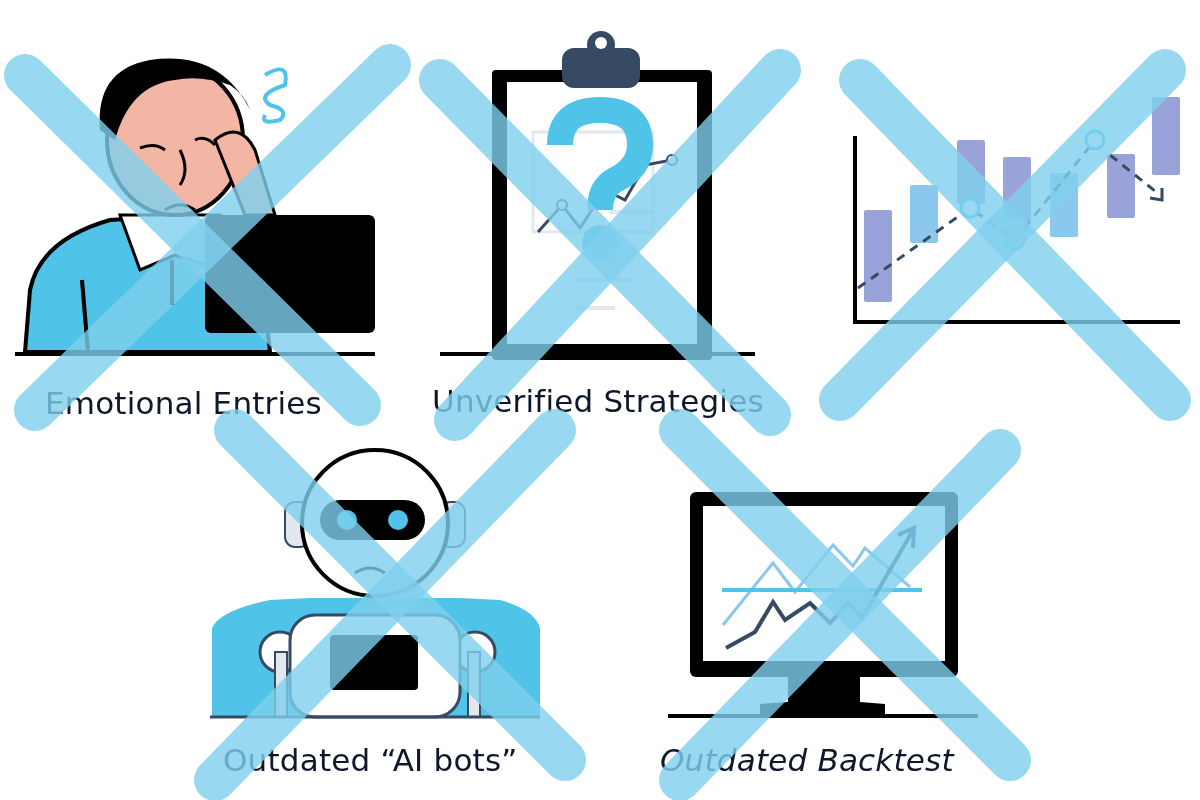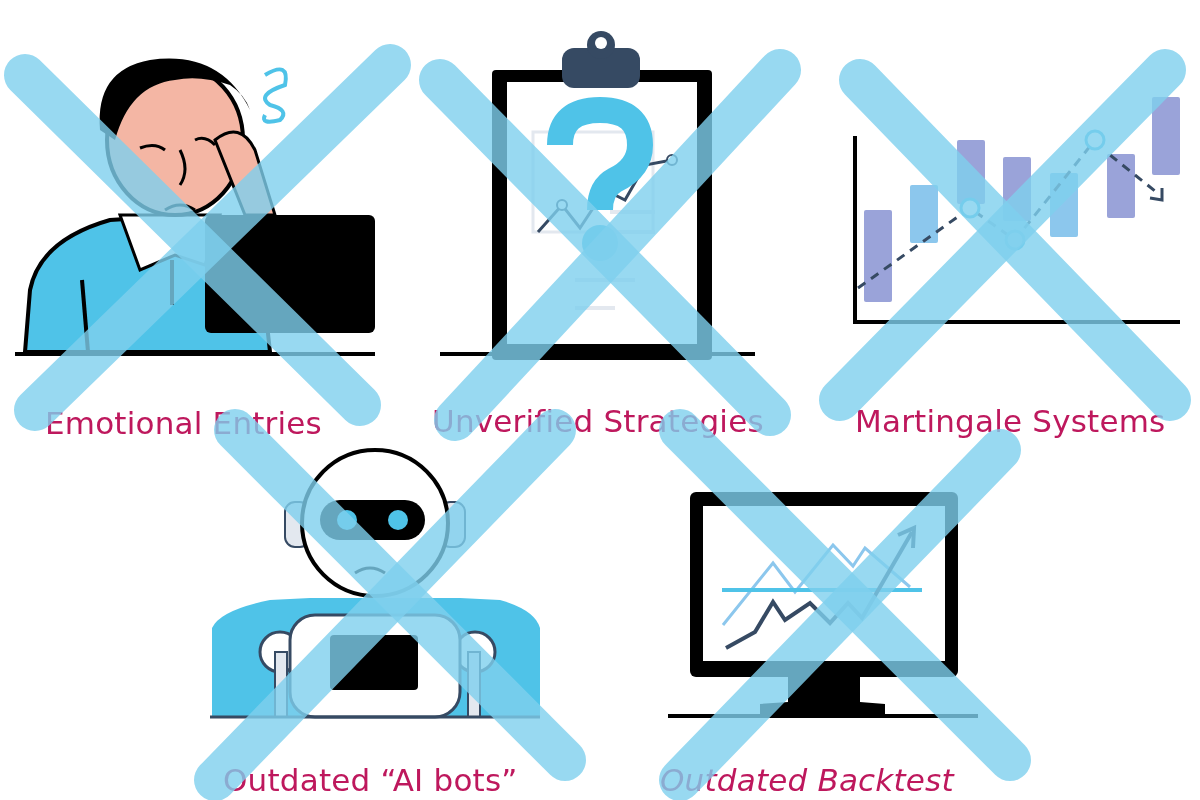--- a/index.html
+++ b/index.html
@@ -1,21 +1,21 @@
 <!DOCTYPE html>
 <html><head>
 <meta charset="utf-8">
 <style>
   html, body { margin: 0; padding: 0; background: #ffffff; }
   body { width: 1200px; height: 800px; position: relative; overflow: hidden;
          font-family: "DejaVu Sans", "Liberation Sans", sans-serif; }
   .panel { position: absolute; }
   .panel svg { position: absolute; left: 0; top: 0; overflow: visible; }
-  .caption { position: absolute; font-size: 31px; color: #be185d; white-space: nowrap;
-             letter-spacing: 0.2px; z-index: 3; margin-top: 20px; }
+  .caption { position: absolute; font-size: 31px; color: #0f172a; white-space: nowrap;
+             letter-spacing: 0.2px; z-index: 3; }
   .cross { position: absolute; left: 0; top: 0; z-index: 4; pointer-events: none; }
 </style>
 </head>
 <body>
 
 <div class="panel" style="left:0;top:0;width:400px;height:430px;">
   <svg width="400" height="430">
 
     <path d="M25,352 L30,290 Q40,240 110,220 L190,215 Q240,225 260,260 L270,352 Z" fill="#4fc3e8" stroke="#000" stroke-width="4"></path>
 
@@ -85,21 +85,20 @@
     <rect x="240" y="173" width="28" height="64" rx="2" fill="#8cc7ed"></rect>
     <rect x="297" y="154" width="28" height="64" rx="2" fill="#9aa3d9"></rect>
     <rect x="342" y="97" width="28" height="78" rx="2" fill="#9aa3d9"></rect>
     <polyline points="48,288 160,208 205,240 285,140" fill="none" stroke="#364a63" stroke-width="3" stroke-dasharray="9,7"></polyline>
     <polyline points="300,155 350,195" fill="none" stroke="#364a63" stroke-width="3" stroke-dasharray="9,7"></polyline>
     <path d="M340,198 L352,200 L352,188" fill="none" stroke="#364a63" stroke-width="3"></path>
     <circle cx="160" cy="208" r="9" fill="#fff" stroke="#4fc3e8" stroke-width="3"></circle>
     <circle cx="205" cy="240" r="9" fill="#fff" stroke="#4fc3e8" stroke-width="3"></circle>
     <circle cx="285" cy="140" r="9" fill="#fff" stroke="#4fc3e8" stroke-width="3"></circle>
   </svg>
-  <div class="caption" style="left:45px;top:383px;">Martingale Systems</div>
   <svg class="cross" width="390" height="430">
     <path d="M50,80 L360,400" stroke="#7fd0ee" stroke-width="42" stroke-linecap="round" opacity="0.8"></path>
     <path d="M355,70 L30,400" stroke="#7fd0ee" stroke-width="42" stroke-linecap="round" opacity="0.8"></path>
   </svg>
 </div>
 
 <div class="panel" style="left:190px;top:420px;width:410px;height:380px;">
   <svg width="410" height="380">
     <path d="M22,297 L22,208 Q30,190 80,180 L120,178 L270,178 L310,180 Q345,190 350,208 L350,297 Z" fill="#4fc3e8"></path>
     <circle cx="90" cy="232" r="20" fill="#fff" stroke="#364a63" stroke-width="3"></circle>

